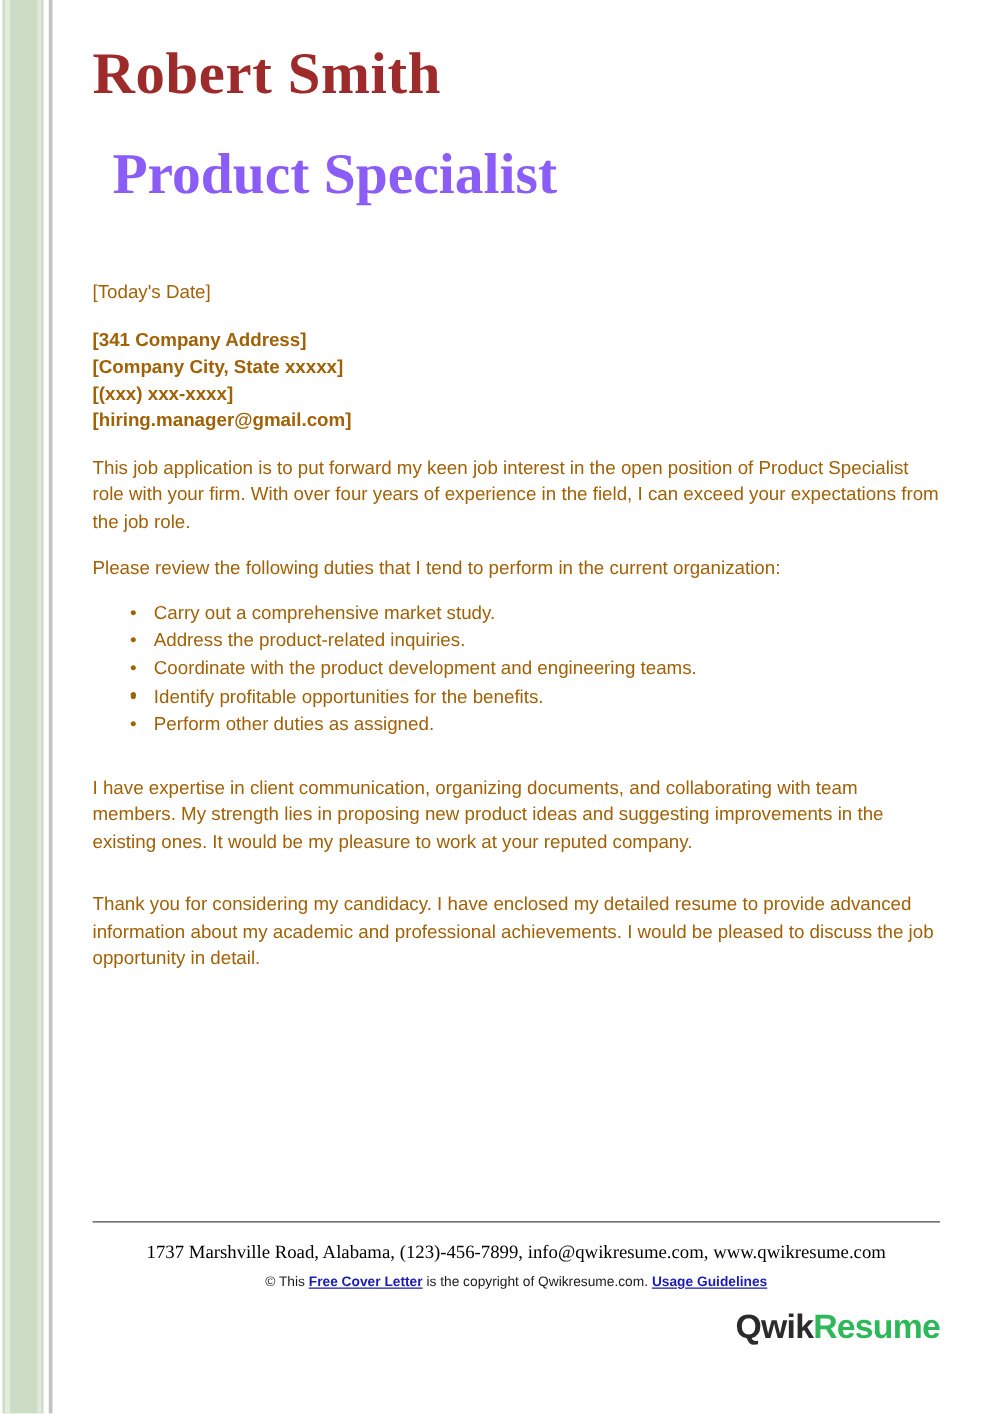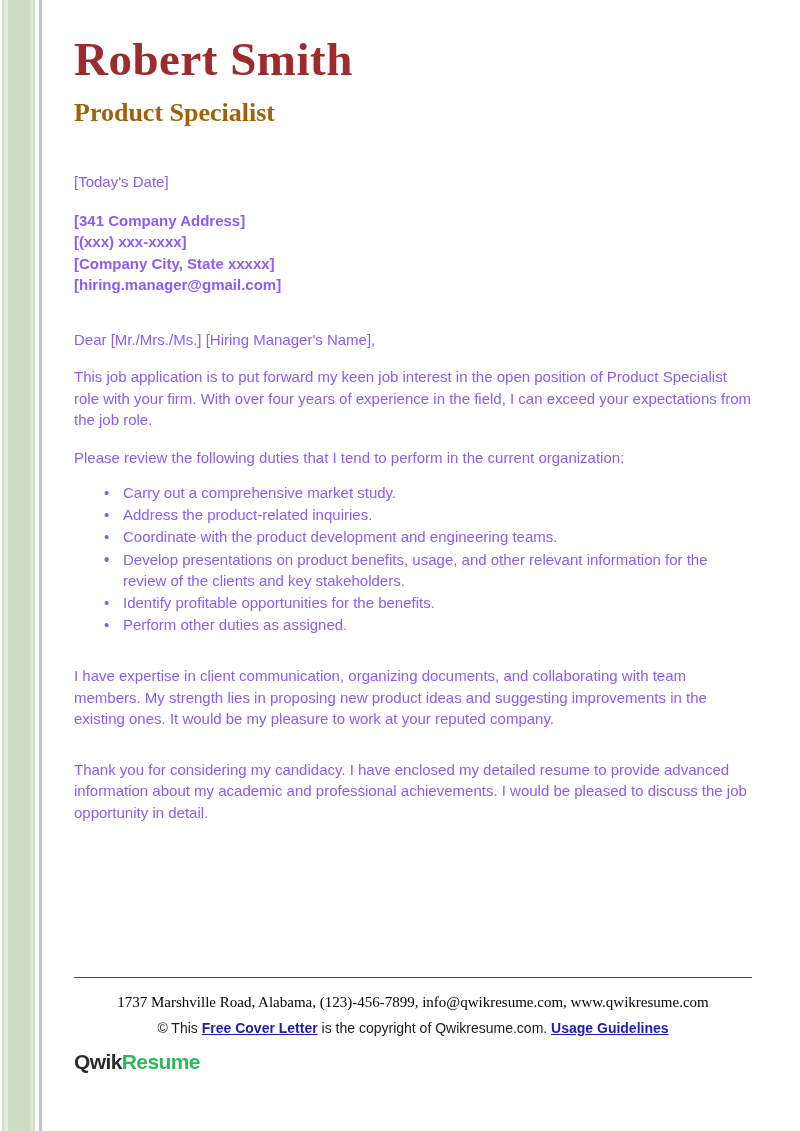--- a/index.html
+++ b/index.html
@@ -86,33 +86,33 @@
     line-height: 1.0;
     color: #9e2b2b;
     letter-spacing: 0.5px;
     margin: 0;
     padding-top: 36px;
     white-space: nowrap;
   }
   .job-title {
     font-family: "Liberation Serif", serif;
     font-weight: bold;
-    font-size: 26px;
+    font-size: 46px;
     line-height: 1.0;
-    color: #a16207;
-    margin: 0;
+    color: #8b5cf6;
+    margin: 16px;
     padding-top: 17px;
     white-space: nowrap;
   }
 
   
   .letter {
     font-size: 15px;
     line-height: 21.5px;
-    color: #8b5cf6;
+    color: #a16207;
   }
   .date-line {
     padding-top: 45px;
   }
   .recipient {
     padding-top: 17px;
     font-weight: bold;
   }
   .recipient div { white-space: nowrap; }
   .salutation {
@@ -165,34 +165,34 @@
   }
   .footer-address {
     font-family: "Liberation Serif", serif;
     font-size: 15px;
     text-align: center;
     color: #000000;
     padding-top: 16px;
     white-space: nowrap;
   }
   .footer-copy {
-    font-size: 14px;
+    font-size: 11px;
     text-align: center;
     color: #1a1a1a;
     padding-top: 9px;
   }
   .footer-copy a {
     color: #1b1bb3;
     font-weight: bold;
     text-decoration: underline;
   }
   .logo {
-    text-align: left;
+    text-align: right;
     padding-top: 14px;
-    font-size: 21px;
+    font-size: 27px;
     font-weight: bold;
     letter-spacing: -0.6px;
   }
   .logo .qwik { color: #2b2b2b; }
   .logo .resume { color: #2eb85a; }
 </style>
 </head>
 <body>
 
 <div class="page">
@@ -209,26 +209,25 @@
 
     <h1 class="name">Robert Smith</h1>
     <h2 class="job-title">Product Specialist</h2>
 
     <div class="letter">
 
       <div class="date-line">[Today's Date]</div>
 
       <div class="recipient">
         <div>[341 Company Address]</div>
+        <div>[Company City, State xxxxx]</div>
         <div>[(xxx) xxx-xxxx]</div>
-        <div>[Company City, State xxxxx]</div>
         <div>[hiring.manager@gmail.com]</div>
       </div>
 
-      <div class="salutation">Dear [Mr./Mrs./Ms.] [Hiring Manager's Name],</div>
 
       <div class="para">This job application is to put forward my keen job interest in the open position of Product Specialist role with your firm. With over four years of experience in the field, I can exceed your expectations from the job role.</div>
 
       <div class="para">Please review the following duties that I tend to perform in the current organization:</div>
 
       <ul class="duties">
         <li>
           <span class="bullet">•</span>
           <span>Carry out a comprehensive market study.</span>
         </li>
@@ -238,21 +237,20 @@
         </li>
         <li>
           <span class="bullet">•</span>
           <span>Coordinate with the product development and engineering teams.</span>
         </li>
         <li>
           <span class="bullet">•</span>
         </li>
         <li>
           <span class="bullet">•</span>
-          <span>Develop presentations on product benefits, usage, and other relevant information for the review of the clients and key stakeholders.</span>
         </li>
         <li>
           <span class="bullet">•</span>
           <span>Identify profitable opportunities for the benefits.</span>
         </li>
         <li>
           <span class="bullet">•</span>
           <span>Perform other duties as assigned.</span>
         </li>
       </ul>

